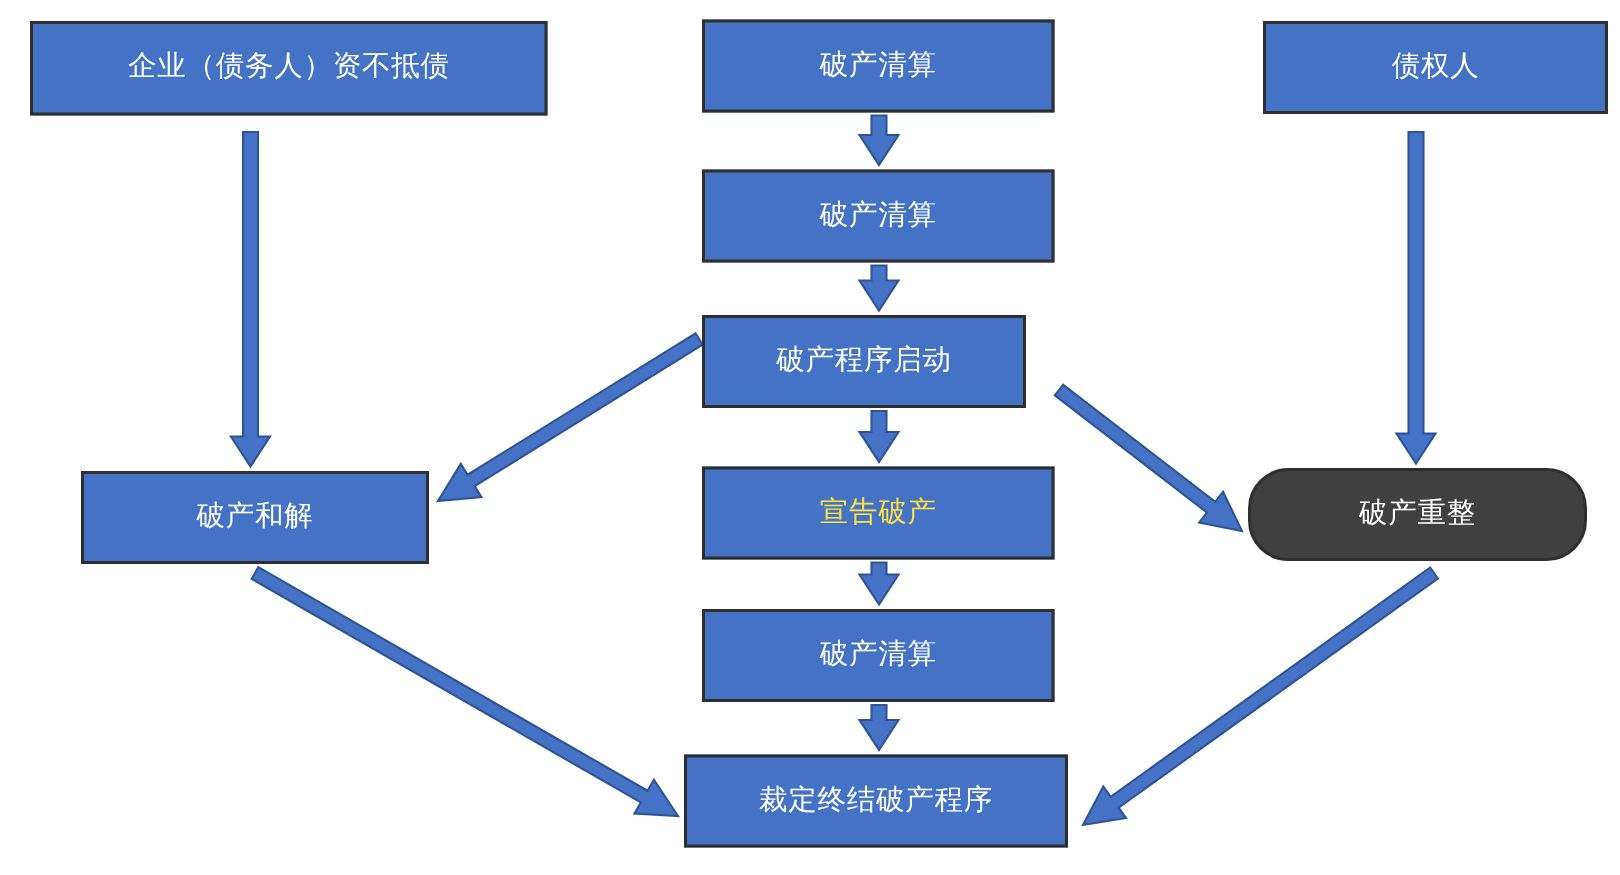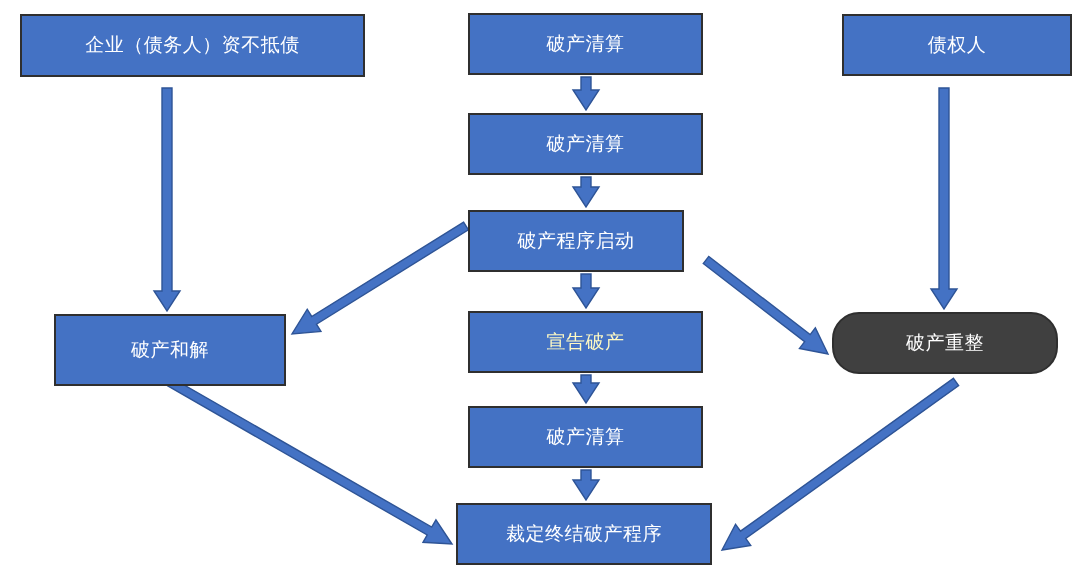--- a/index.html
+++ b/index.html
@@ -72,24 +72,24 @@
       </div>
       <div class="node" style="left: 828px; top: 14px; width: 230px; height: 62px; background: rgb(68, 114, 196); border-color: rgb(47, 47, 47); color: rgb(255, 255, 255); margin-left: 14px;">
         <span class="node-label">债权人</span>
       </div>
       <div class="node" style="left: 468px; top: 113px; width: 235px; height: 62px; background: rgb(68, 114, 196); border-color: rgb(47, 47, 47); color: rgb(255, 255, 255);">
         <span class="node-label">破产清算</span>
       </div>
       <div class="node" style="left: 468px; top: 210px; width: 216px; height: 62px; background: rgb(68, 114, 196); border-color: rgb(47, 47, 47); color: rgb(255, 255, 255);">
         <span class="node-label">破产程序启动</span>
       </div>
-      <div class="node" style="left: 54px; top: 314px; width: 232px; height: 72px; background: rgb(68, 114, 196); border-color: rgb(47, 47, 47); color: rgb(255, 255, 255);">
+      <div class="node" style="left: 54px; top: 314px; width: 232px; height: 62px; background: rgb(68, 114, 196); border-color: rgb(47, 47, 47); color: rgb(255, 255, 255);">
         <span class="node-label">破产和解</span>
       </div>
-      <div class="node" style="left: 468px; top: 311px; width: 235px; height: 62px; background: rgb(68, 114, 196); border-color: rgb(47, 47, 47); color: #fef9c3;">
+      <div class="node" style="left: 468px; top: 311px; width: 235px; height: 62px; background: rgb(68, 114, 196); border-color: rgb(47, 47, 47); color: #fde047;">
         <span class="node-label">宣告破产</span>
       </div>
       <div class="node" style="left: 832px; top: 312px; width: 226px; height: 62px; background: #404040; border-color: rgb(47, 47, 47); color: rgb(255, 255, 255); border-radius: 27px;">
         <span class="node-label">破产重整</span>
       </div>
       <div class="node" style="left: 468px; top: 406px; width: 235px; height: 62px; background: rgb(68, 114, 196); border-color: rgb(47, 47, 47); color: rgb(255, 255, 255); align-items: center;">
         <span class="node-label">破产清算</span>
       </div>
       <div class="node" style="left: 456px; top: 503px; width: 256px; height: 62px; background: rgb(68, 114, 196); border-color: rgb(47, 47, 47); color: rgb(255, 255, 255);">
         <span class="node-label">裁定终结破产程序</span>

